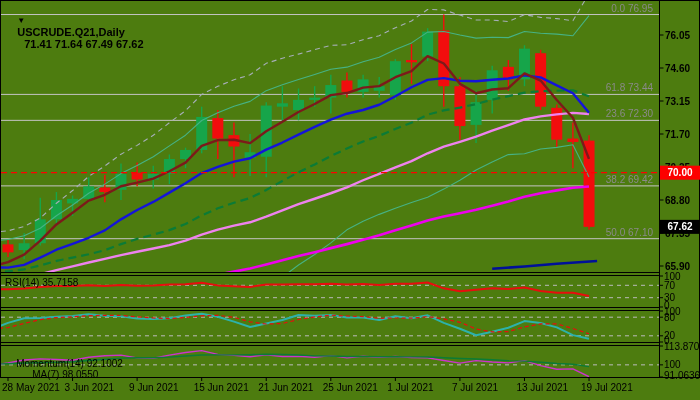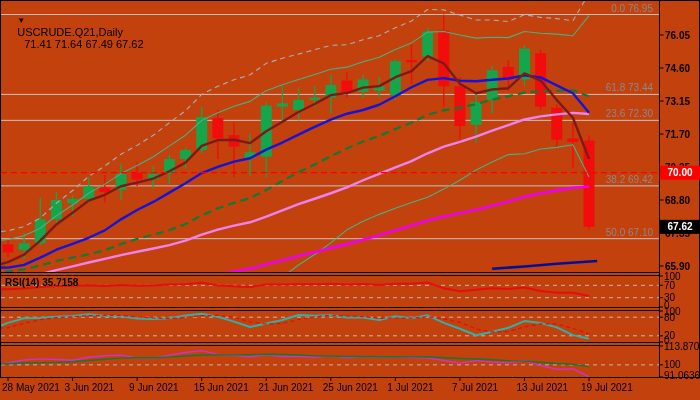--- a/index.html
+++ b/index.html
@@ -1,22 +1,22 @@
 <!DOCTYPE html>
 <html><head>
 <meta charset="utf-8">
 <style>
   html,body{margin:0;padding:0;background:#fff;width:700px;height:400px;overflow:hidden;}
-  .win{position:relative;width:700px;height:400px;background:#c2410c;font-family:"Liberation Sans",sans-serif;}
+  .win{position:relative;width:700px;height:400px;background:#4d7c0f;font-family:"Liberation Sans",sans-serif;}
   svg{position:absolute;left:0;top:0;}
   .ov{position:absolute;color:#000;pointer-events:none;white-space:pre;font-family:"Liberation Sans",sans-serif;}
-  .title{left:5px;top:2px;font-size:11px;font-weight:400;}
+  .title{left:5px;top:2px;font-size:11px;font-weight:700;}
   .tri{font-size:8px;margin-right:3px;vertical-align:1px;}
   .ohlc{margin-left:7px;}
-  .plabel{left:5px;font-size:10px;font-weight:700;}
+  .plabel{left:5px;font-size:10px;font-weight:400;}
   .gap{margin-left:16px;}
 </style>
 </head>
 <body>
 
 <div class="win">
   <svg id="chart-svg" width="700" height="400">
       <defs>
         <clipPath id="cm">
           <rect x="1" y="1" width="658" height="271"></rect>
@@ -220,13 +220,17 @@
       <text x="581.04" y="391" font-family="&quot;Liberation Sans&quot;,sans-serif" font-size="10" fill="#000">19 Jul 2021</text>
     </svg>
 
   <div class="ov title">
     <span class="tri">▼</span>
     <span>USCRUDE.Q21,Daily</span>
     <span class="ohlc">71.41 71.64 67.49 67.62</span>
   </div>
 
   <div class="ov plabel" style="top:277px">RSI(14) 35.7158</div>
+  <div class="ov plabel" style="top:347px">
+    <span>Momentum(14) 92.1002</span>
+    <span class="gap">MA(7) 98.0550</span>
+  </div>
 </div>
 
 </body></html>

